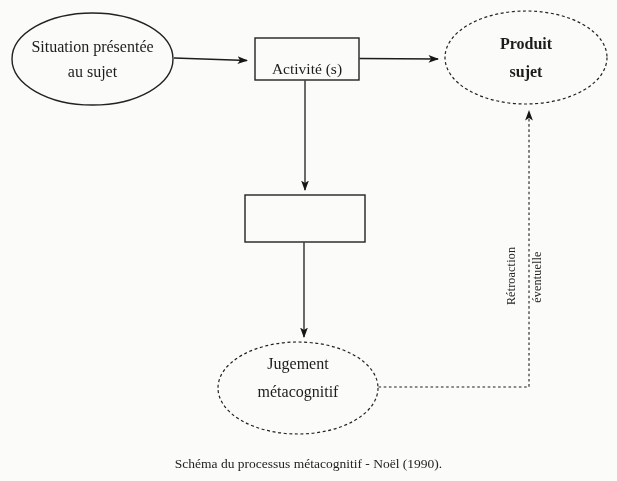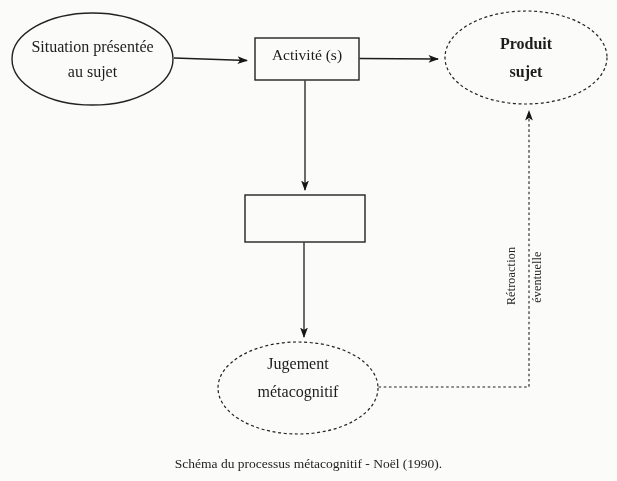--- a/index.html
+++ b/index.html
@@ -53,21 +53,21 @@
     pointer-events: none;
   }
   .node-label .ln {
     white-space: nowrap;
   }
   .lbl-situation {
     left: 12px; top: 13px; width: 161px; height: 92px;
     font-size: 16px; line-height: 25px;
   }
   .lbl-activite {
-    left: 255px; top: 38px; width: 104px; height: 34px;
+    left: 255px; top: 52px; width: 104px; height: 34px;
     font-size: 15.5px; line-height: 16px;
   }
   .lbl-produit {
     left: 445px; top: 11px; width: 162px; height: 93px;
     font-size: 16px; line-height: 28px; font-weight: bold;
   }
   .lbl-metacognition {
     left: 245px; top: 195px; width: 120px; height: 47px;
     font-size: 16.5px; line-height: 18px;
   }

